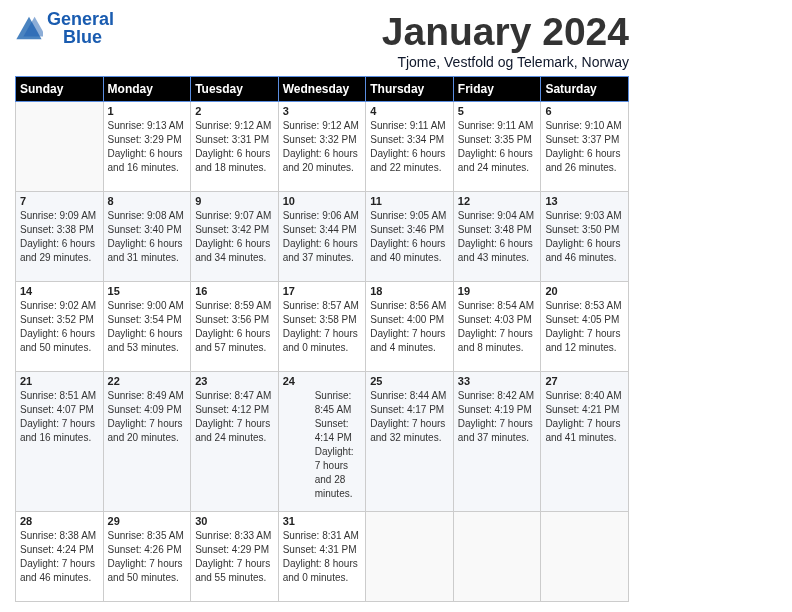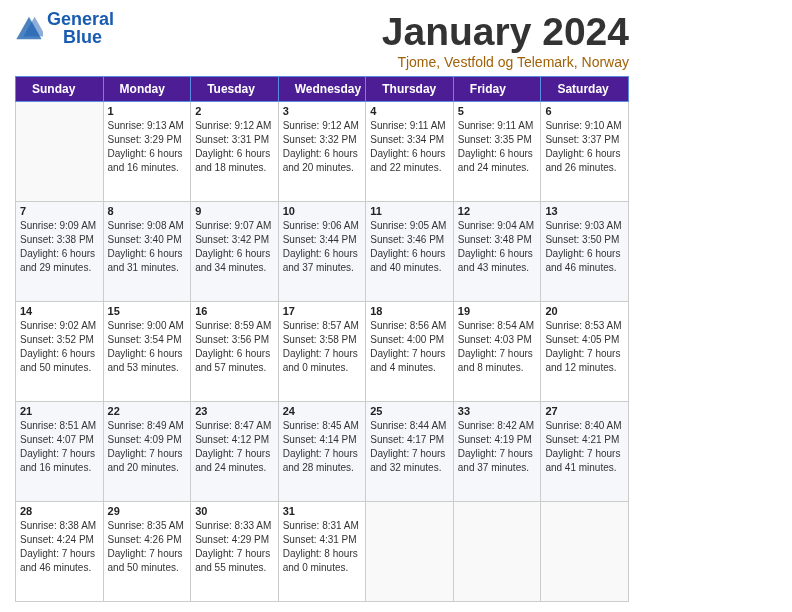--- a/index.html
+++ b/index.html
@@ -44,35 +44,35 @@
     .title-block {
       text-align: right;
     }
     .month-title {
       font-size: 39px;
       font-weight: bold;
       color: #333;
     }
     .location-title {
       font-size: 14px;
-      color: #a16207;
+      color: #0f172a;
     }
     .calendar {
       flex: 1;
       border: 1px solid #ccc;
       border-collapse: collapse;
       width: 100%;
       table-layout: fixed;
     }
     .calendar th {
-      background: #4c1d95;
+      background: #000000;
       color: #fff;
       font-size: 12px;
       font-weight: bold;
-      padding: 5px 16px;
+      padding: 5px 4px;
       text-align: left;
       border: 1px solid #5a8de0;
     }
     .calendar td {
       border: 1px solid #ccc;
       vertical-align: top;
       padding: 3px 4px;
       font-size: 10px;
       color: #333;
       height: 85px;
@@ -296,21 +296,21 @@
           </td>
           <td>
             <div class="day-num">23</div>
             <div class="day-info" style="white-space: pre-line;">Sunrise: 8:47 AM
 Sunset: 4:12 PM
 Daylight: 7 hours
 and 24 minutes.</div>
           </td>
           <td>
             <div class="day-num">24</div>
-            <div class="day-info" style="white-space: pre-line;">Sunrise: 8:45 AM
+            <div class="day-info" style="white-space: pre-line; margin-left: 32px;">Sunrise: 8:45 AM
 Sunset: 4:14 PM
 Daylight: 7 hours
 and 28 minutes.</div>
           </td>
           <td>
             <div class="day-num">25</div>
             <div class="day-info" style="white-space: pre-line;">Sunrise: 8:44 AM
 Sunset: 4:17 PM
 Daylight: 7 hours
 and 32 minutes.</div>

